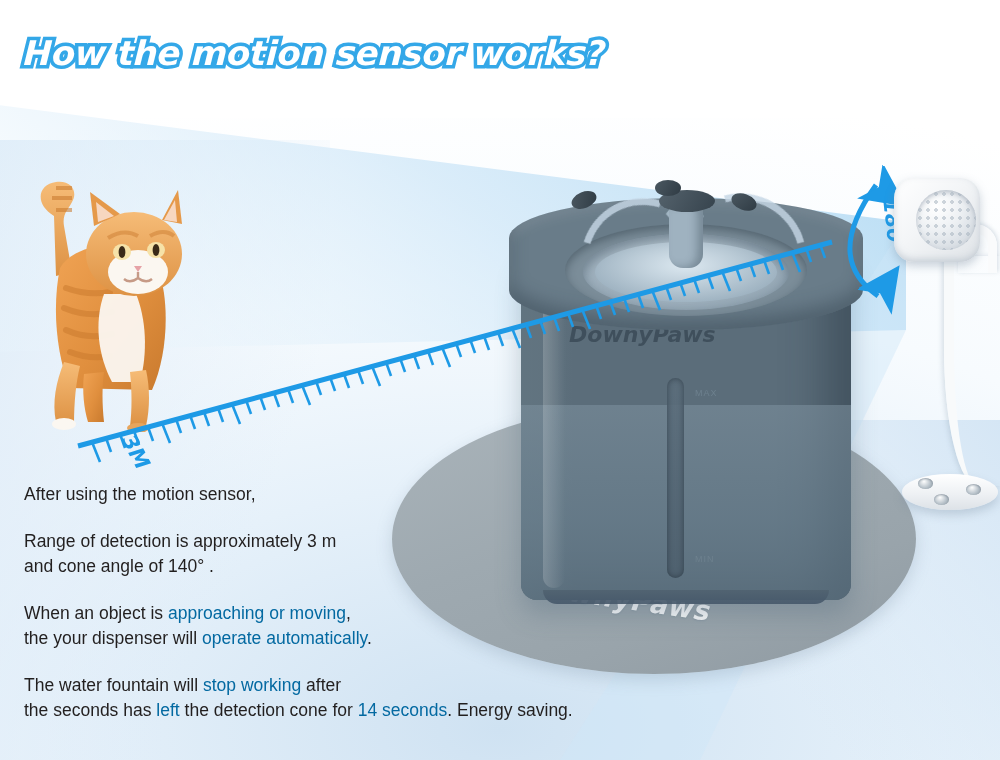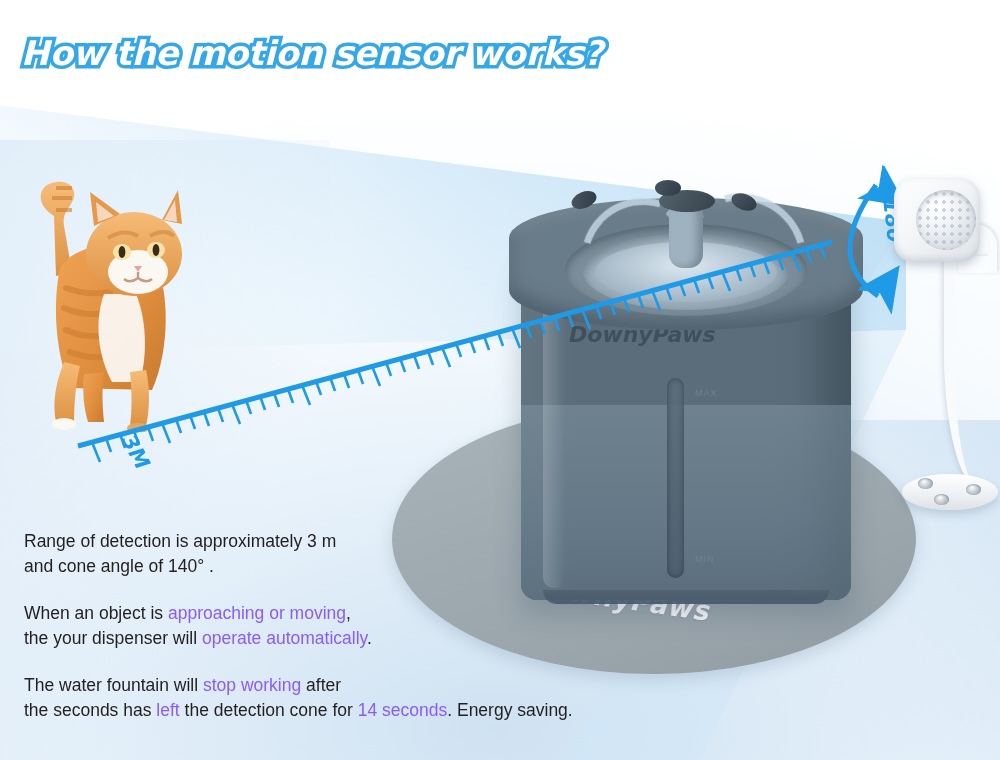--- a/index.html
+++ b/index.html
@@ -247,21 +247,21 @@
   
   .cat{position:absolute;left:12px;top:176px;width:200px;height:256px;}
 
   
   .copy{position:absolute;left:24px;top:482px;width:600px;}
   .copy p{
     margin:0 0 22px 0;
     font-size:17.5px;line-height:25px;color:#221f1f;
   }
   .copy p:last-child{margin-bottom:11px;}
-  .hl{color:#8b5cf6;}
+  .hl{color:#0369a1;}
 </style>
 </head>
 <body>
 
 <div id="stage">
 
   <div class="bg-base"></div>
   <div class="bg-corner-l"></div>
   <div class="bg-corner-r"></div>
   <div class="bg-top-white"></div>
@@ -435,19 +435,19 @@
     </div>
     <div class="sensor-base"></div>
     <div class="screw sc1"></div>
     <div class="screw sc2"></div>
     <div class="screw sc3"></div>
   </div>
 
   <div class="title">How the motion sensor works?</div>
 
   <div class="copy">
-    <p><br></p>
+    <p><span>After using the motion sensor,</span><br></p>
     <p><span>Range of detection is approximately 3 m</span><br><span>and cone angle of 140° .</span></p>
     <p><span>When an object is </span><span class="hl">approaching or moving</span><span>,</span><br><span>the your dispenser will </span><span class="hl">operate automatically</span><span>.</span></p>
     <p><span>The water fountain will </span><span class="hl">stop working</span><span> after</span><br><span>the seconds has </span><span class="hl">left</span><span> the detection cone for </span><span class="hl">14 seconds</span><span>. Energy saving.</span></p>
   </div>
 
 </div>
 
 </body></html>

